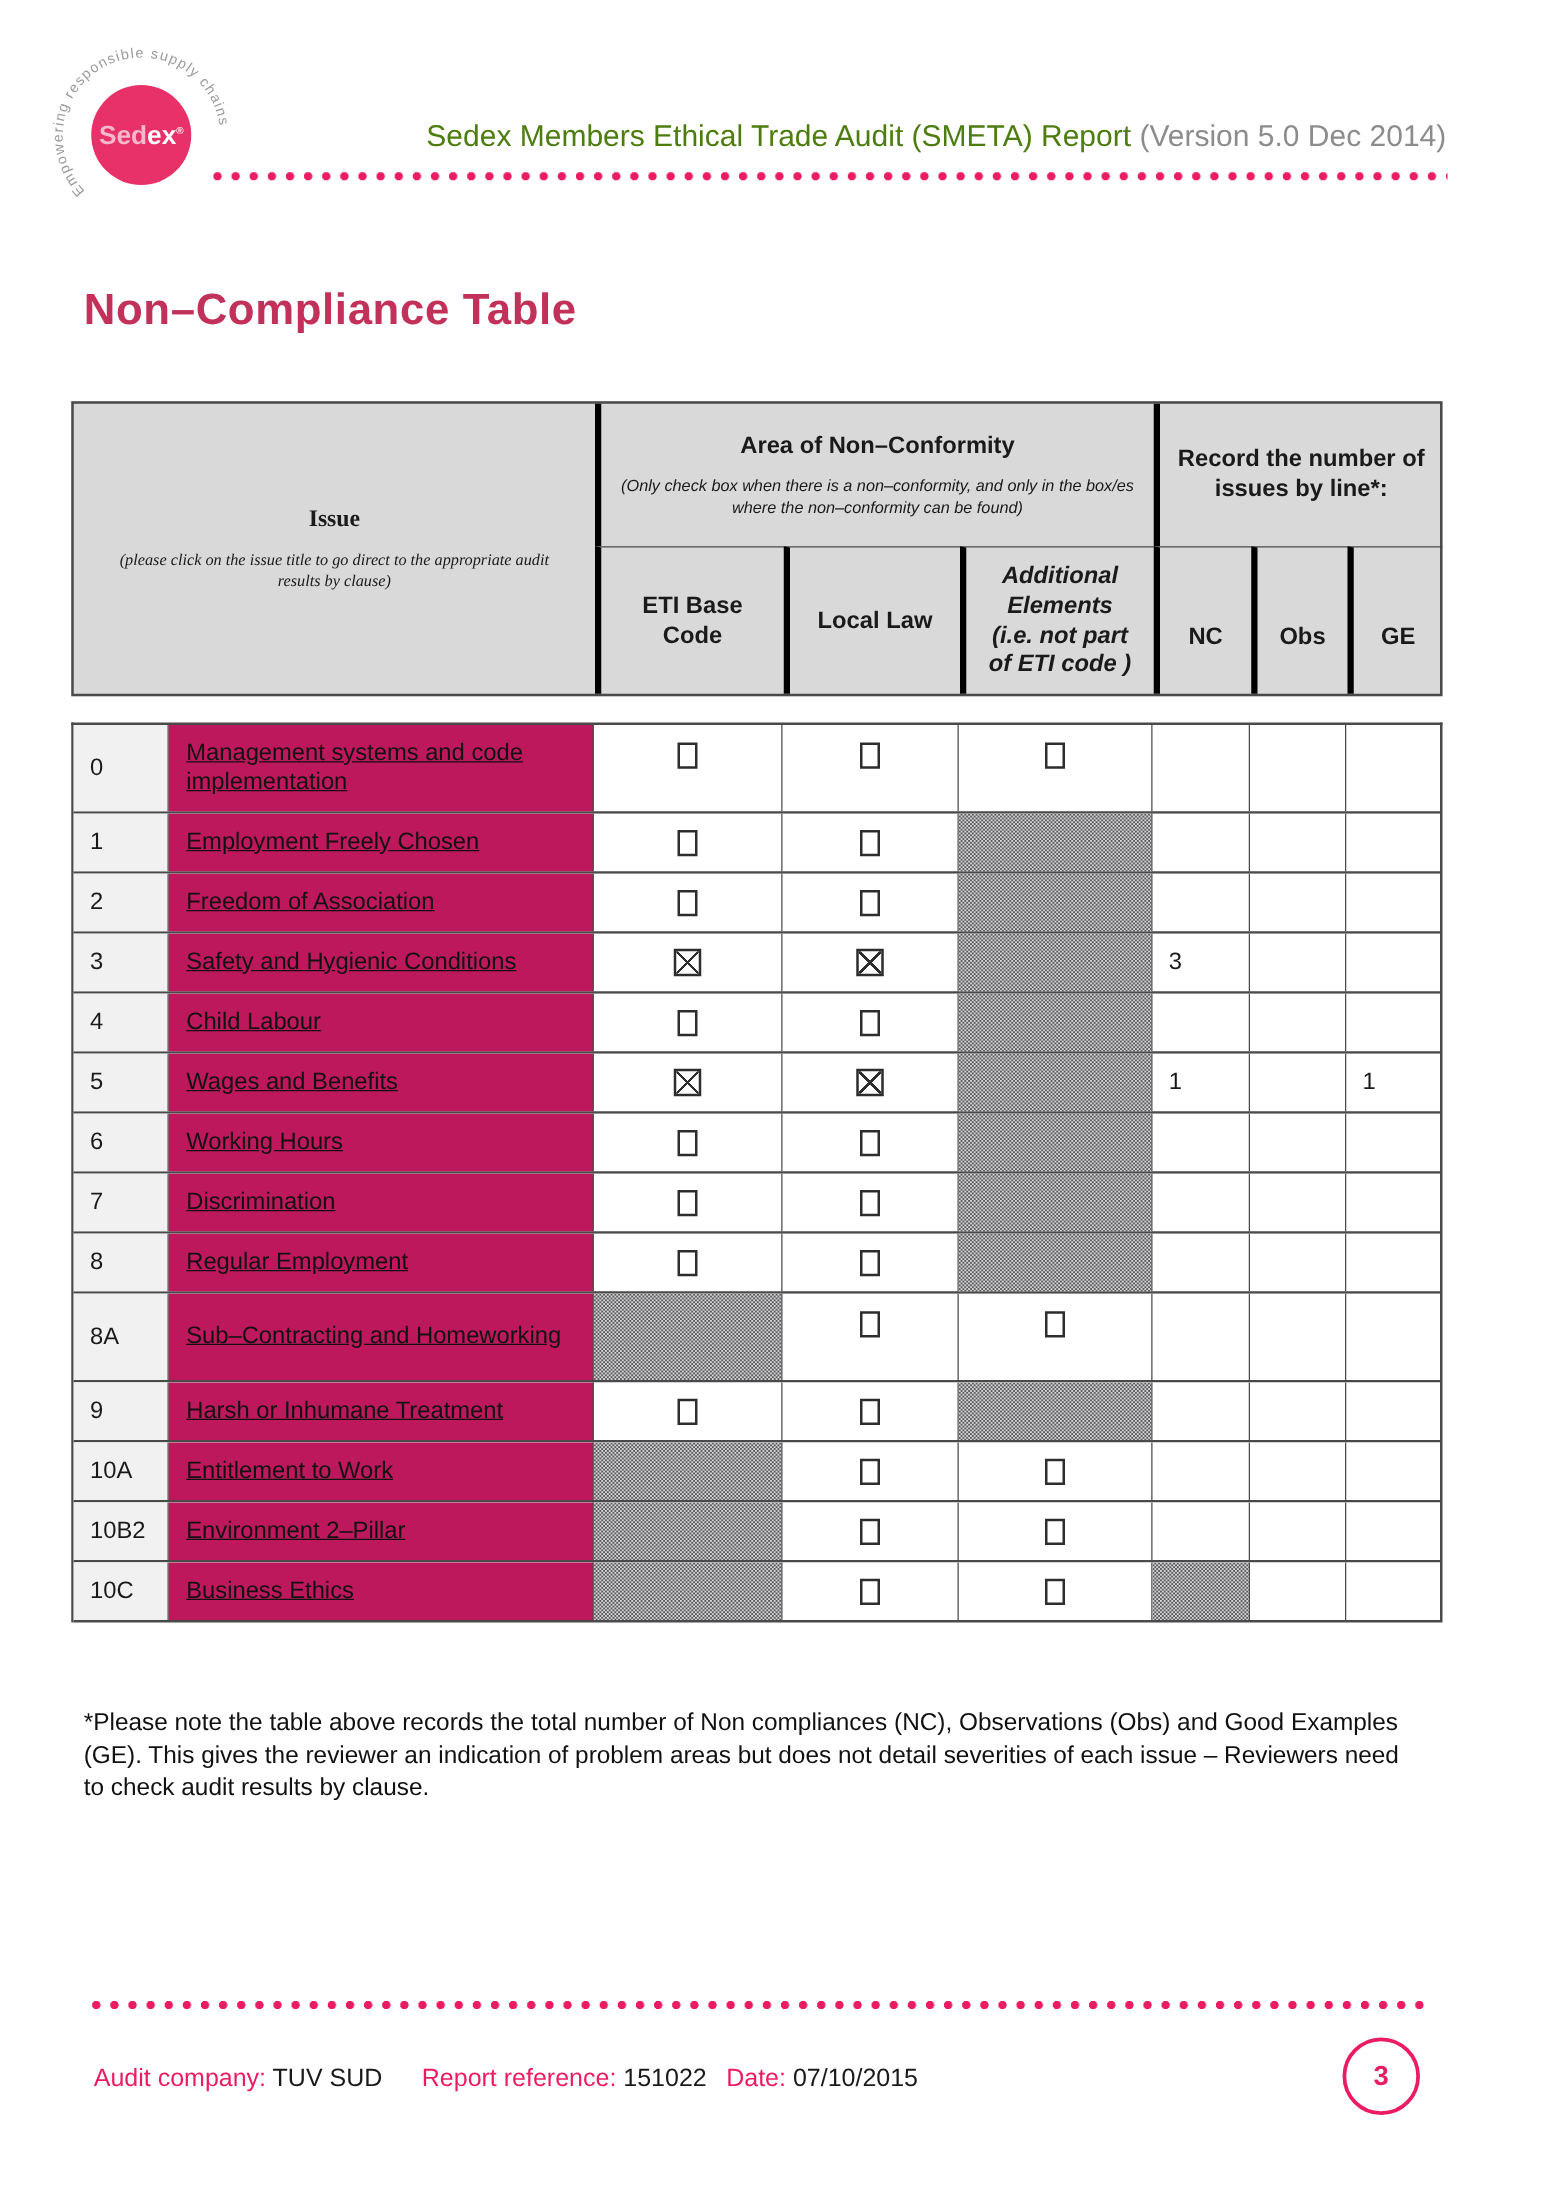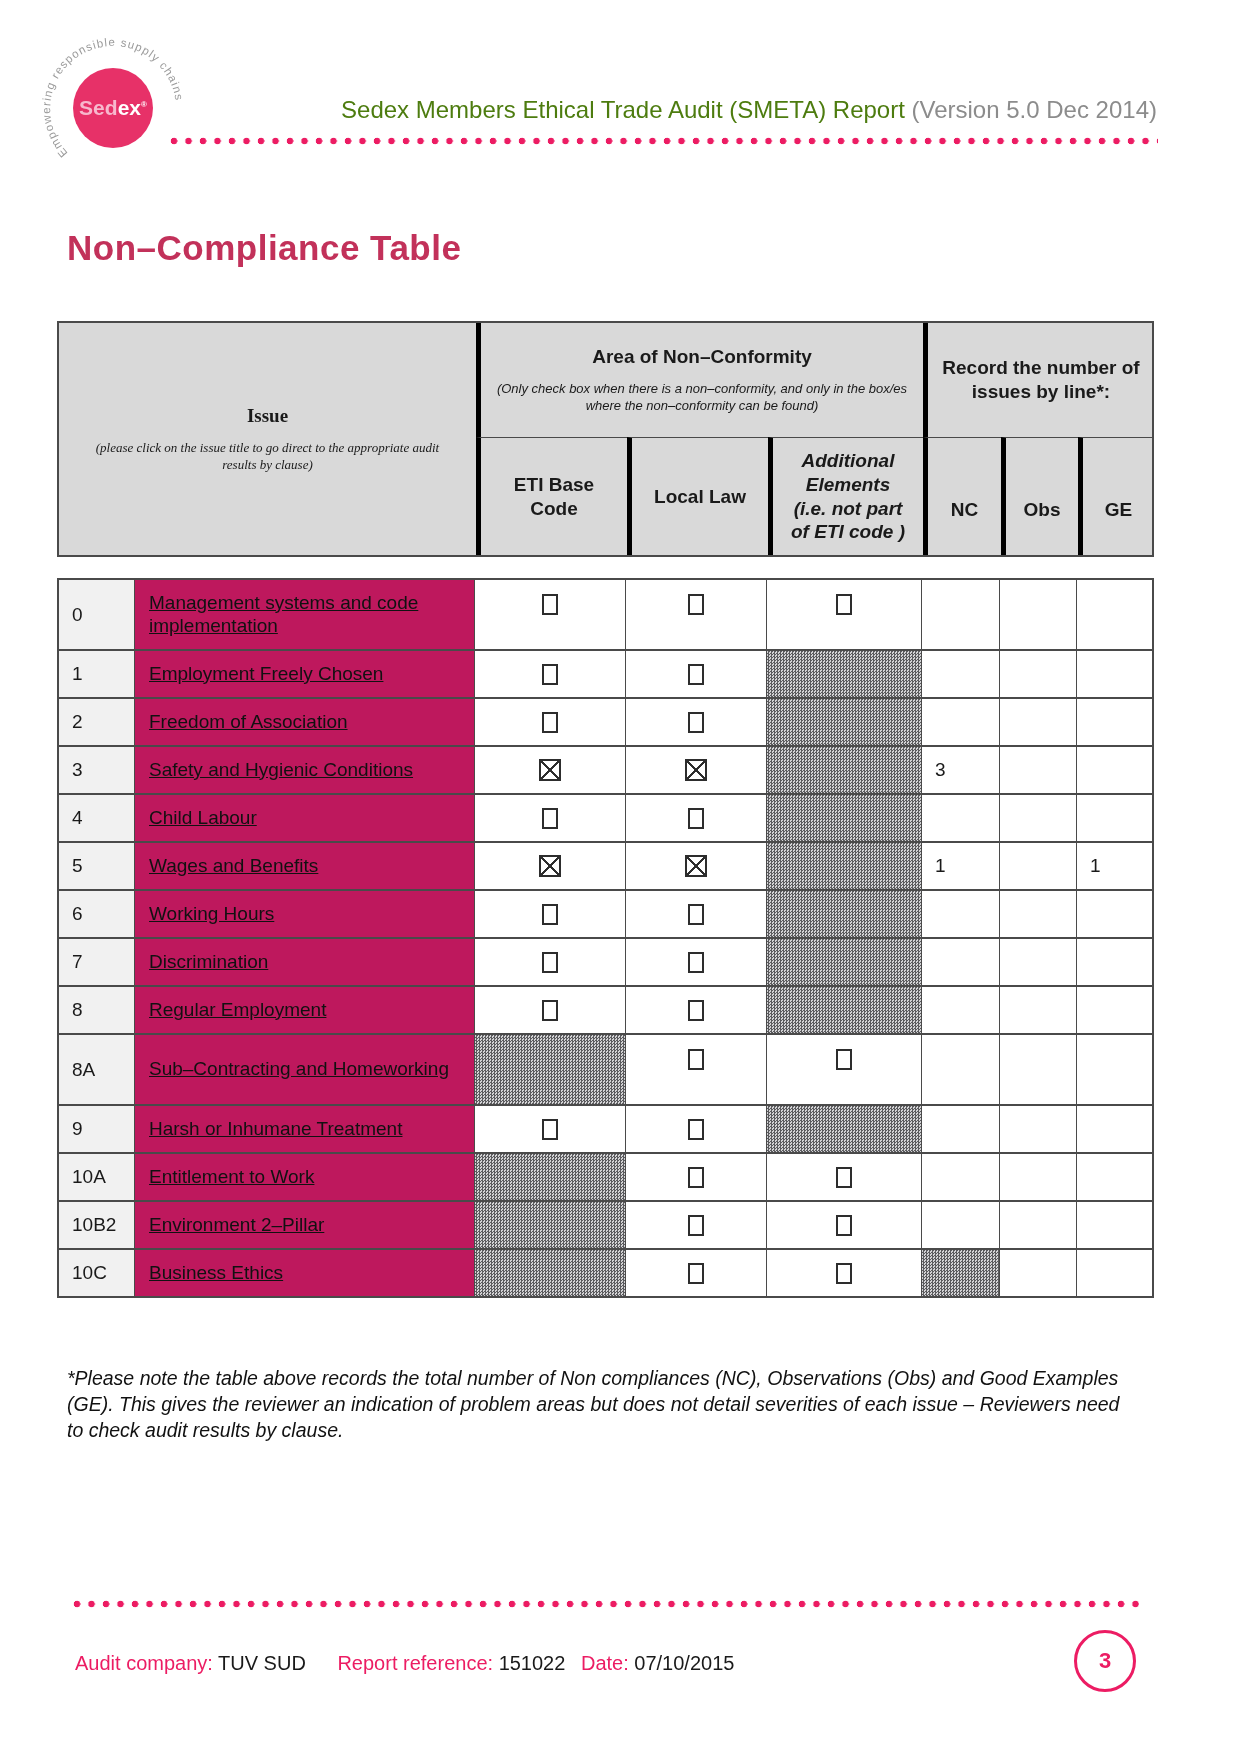--- a/index.html
+++ b/index.html
@@ -61,21 +61,21 @@
   
   .cb { display:block; width:16px; height:21px; border:2px solid #2d2d2d; background:#fff; }
   .cb.checked { width:22px; height:22px;
     background-image:
       linear-gradient(45deg,  transparent 46.5%, #2d2d2d 46.5%, #2d2d2d 53.5%, transparent 53.5%),
       linear-gradient(-45deg, transparent 46.5%, #2d2d2d 46.5%, #2d2d2d 53.5%, transparent 53.5%);
   }
 
   
   .footnote { position:absolute; left:67px; top:1366px; width:1060px;
-    font-style:italic; font-size:19.5px; line-height:1.33; color:#111111; }
+    font-size:19.5px; line-height:1.33; color:#111111; }
 
   
   .footer-line { position:absolute; left:75px; top:1652px; font-size:20px; white-space:nowrap; }
   .footer-line .flabel { color:#EC1C63; }
   .footer-line .fvalue { color:#1a1a1a; }
   .footer-line .gap { display:inline-block; width:26px; }
   .footer-line .gap-sm { display:inline-block; width:10px; }
   .page-badge { position:absolute; left:1074px; top:1630px; width:62px; height:62px;
     border:3px solid #EC1C63; border-radius:50%; background:#fff;
     display:flex; align-items:center; justify-content:center;

